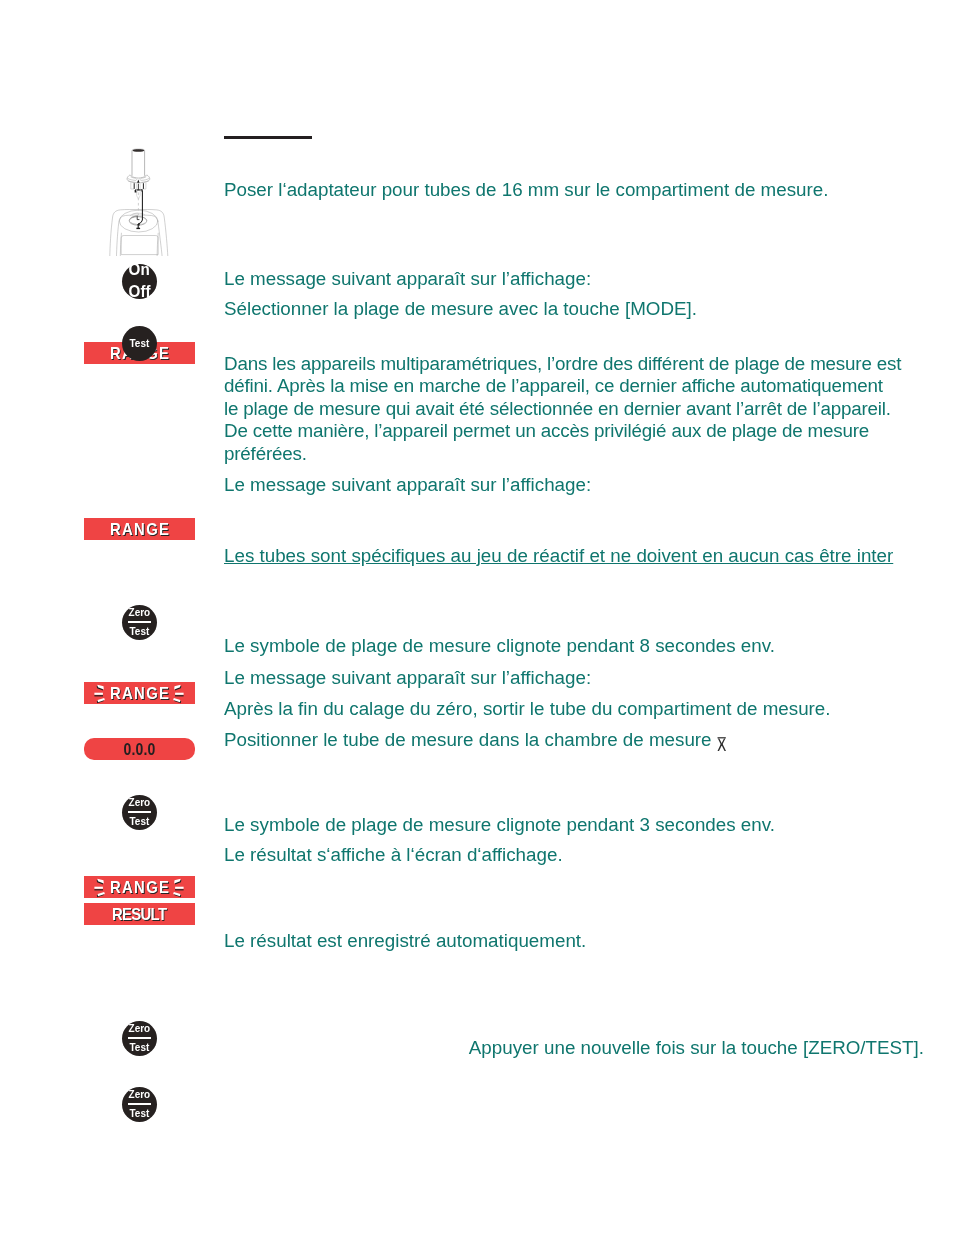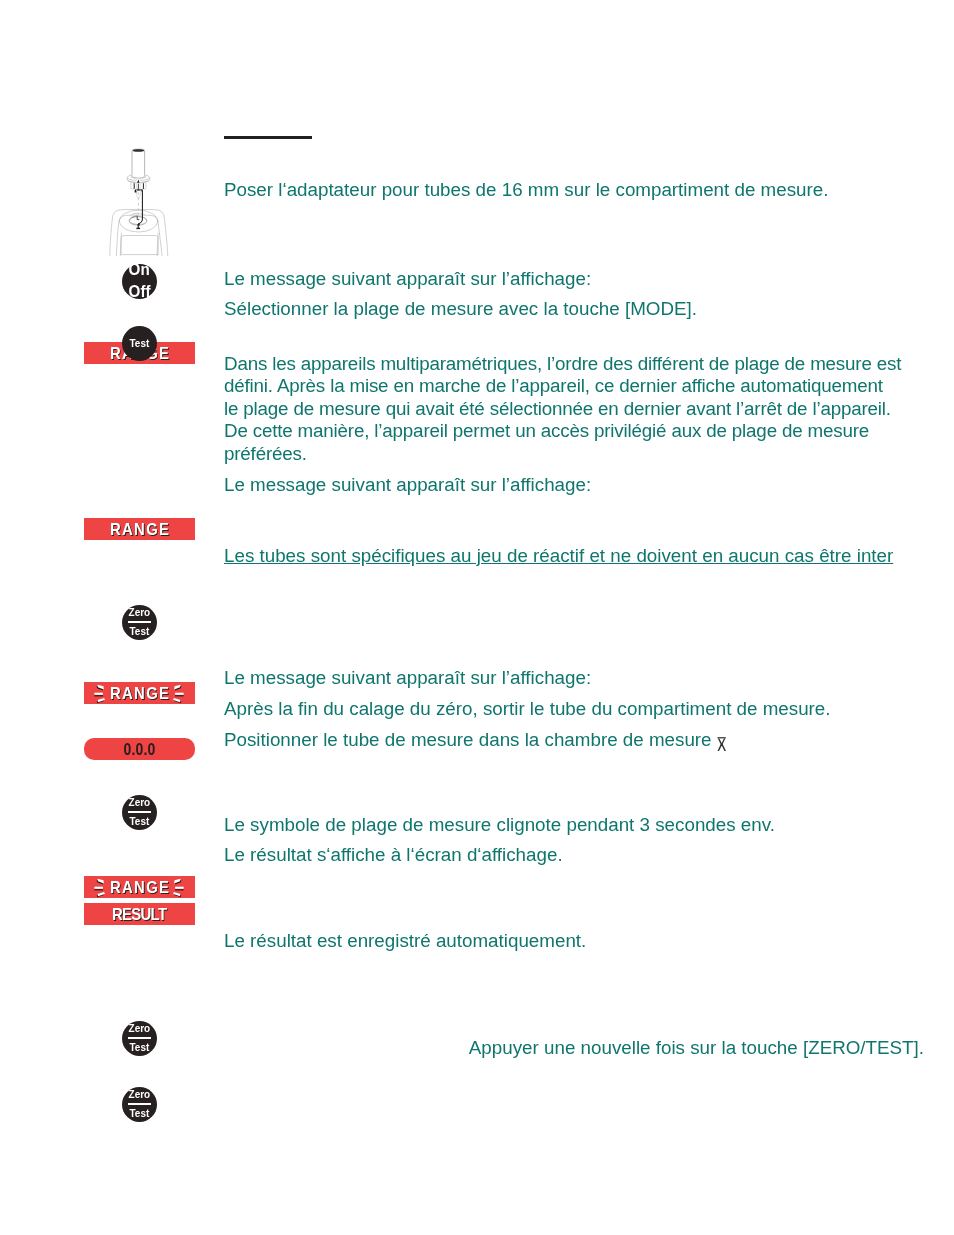--- a/index.html
+++ b/index.html
@@ -248,20 +248,21 @@
     <div>Dans les appareils multiparamétriques, l’ordre des différent de plage de mesure est</div>
     <div>défini. Après la mise en marche de l’appareil, ce dernier affiche automatiquement</div>
     <div>le plage de mesure qui avait été sélectionnée en dernier avant l’arrêt de l’appareil.</div>
     <div>De cette manière, l’appareil permet un accès privilégié aux de plage de mesure</div>
     <div>préférées.</div>
   </div>
 
   <div class="abs body-text" style="left:224px;top:475px;width:700px;">Le message suivant apparaît sur l’affichage:</div>
   <div class="abs body-text" style="left:224px;top:546px;width:720px;text-decoration:underline;">Les tubes sont spécifiques au jeu de réactif et ne doivent en aucun cas être inter</div>
 
+  <div class="abs body-text" style="left:224px;top:636px;width:700px;">Le symbole de plage de mesure clignote pendant 8 secondes env.</div>
   <div class="abs body-text" style="left:224px;top:667.5px;width:700px;">Le message suivant apparaît sur l’affichage:</div>
   <div class="abs body-text" style="left:224px;top:699px;width:700px;">Après la fin du calage du zéro, sortir le tube du compartiment de mesure.</div>
   <div class="abs body-text" style="left:224px;top:730px;width:700px;"><span>Positionner le tube de mesure dans la chambre de mesure </span><svg class="tubesym" width="10" height="16" viewBox="0 0 10 16" xmlns="http://www.w3.org/2000/svg">
         <g fill="#2b2b2b">
           <rect x="0.5" y="0.2" width="8.3" height="1.2"></rect>
           <path d="M0.9 1.4 L2.3 1.4 L5.6 8.0 L4.3 8.4 Z"></path>
           <path d="M8.4 1.4 L7.0 1.4 L3.5 8.4 L4.8 8.8 Z"></path>
           <path d="M4.3 7.4 L5.6 7.0 L9.0 14.0 L7.5 14.0 Z"></path>
           <path d="M5.2 7.4 L3.8 7.0 L0.5 14.0 L2.0 14.0 Z"></path>
         </g>

